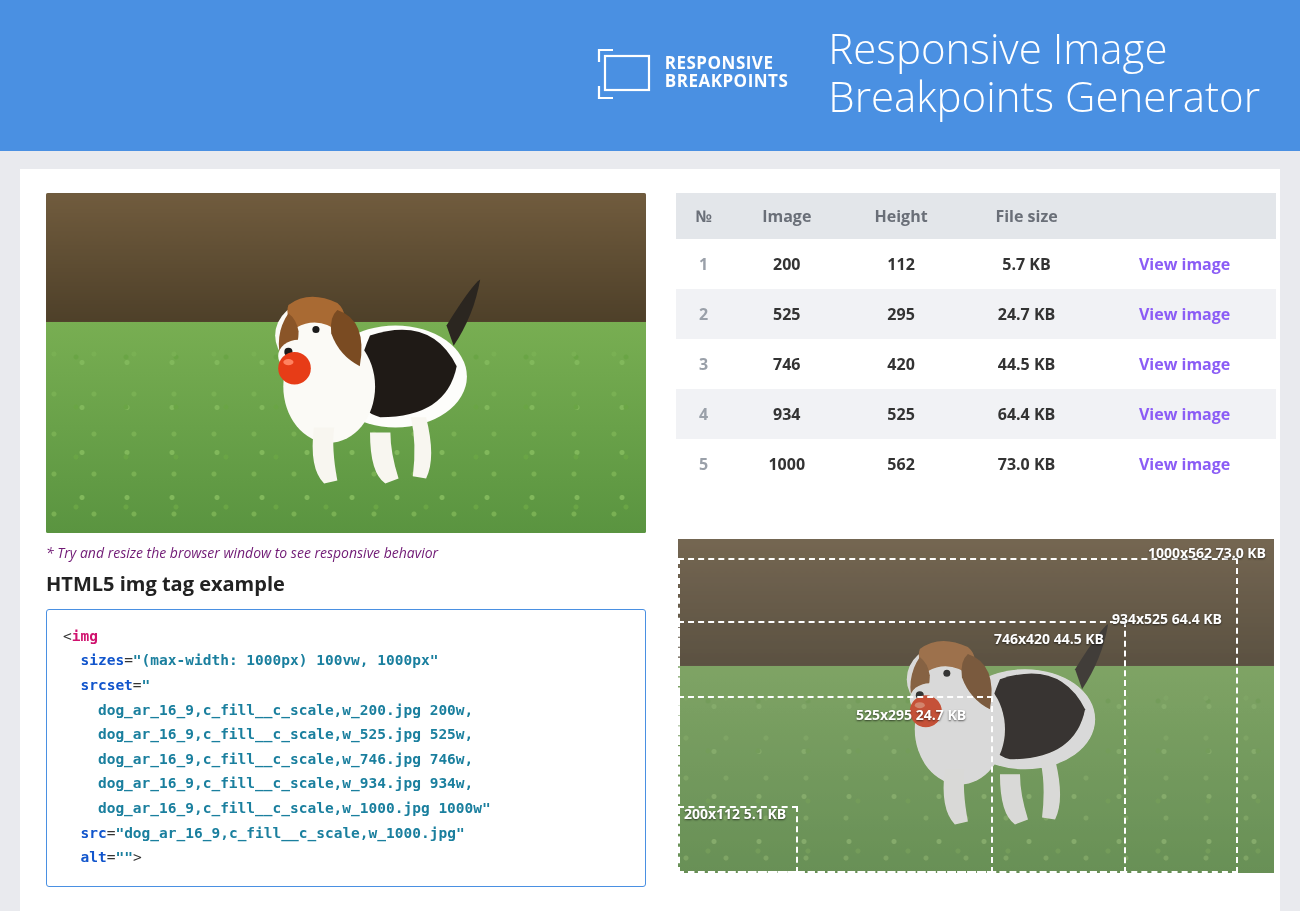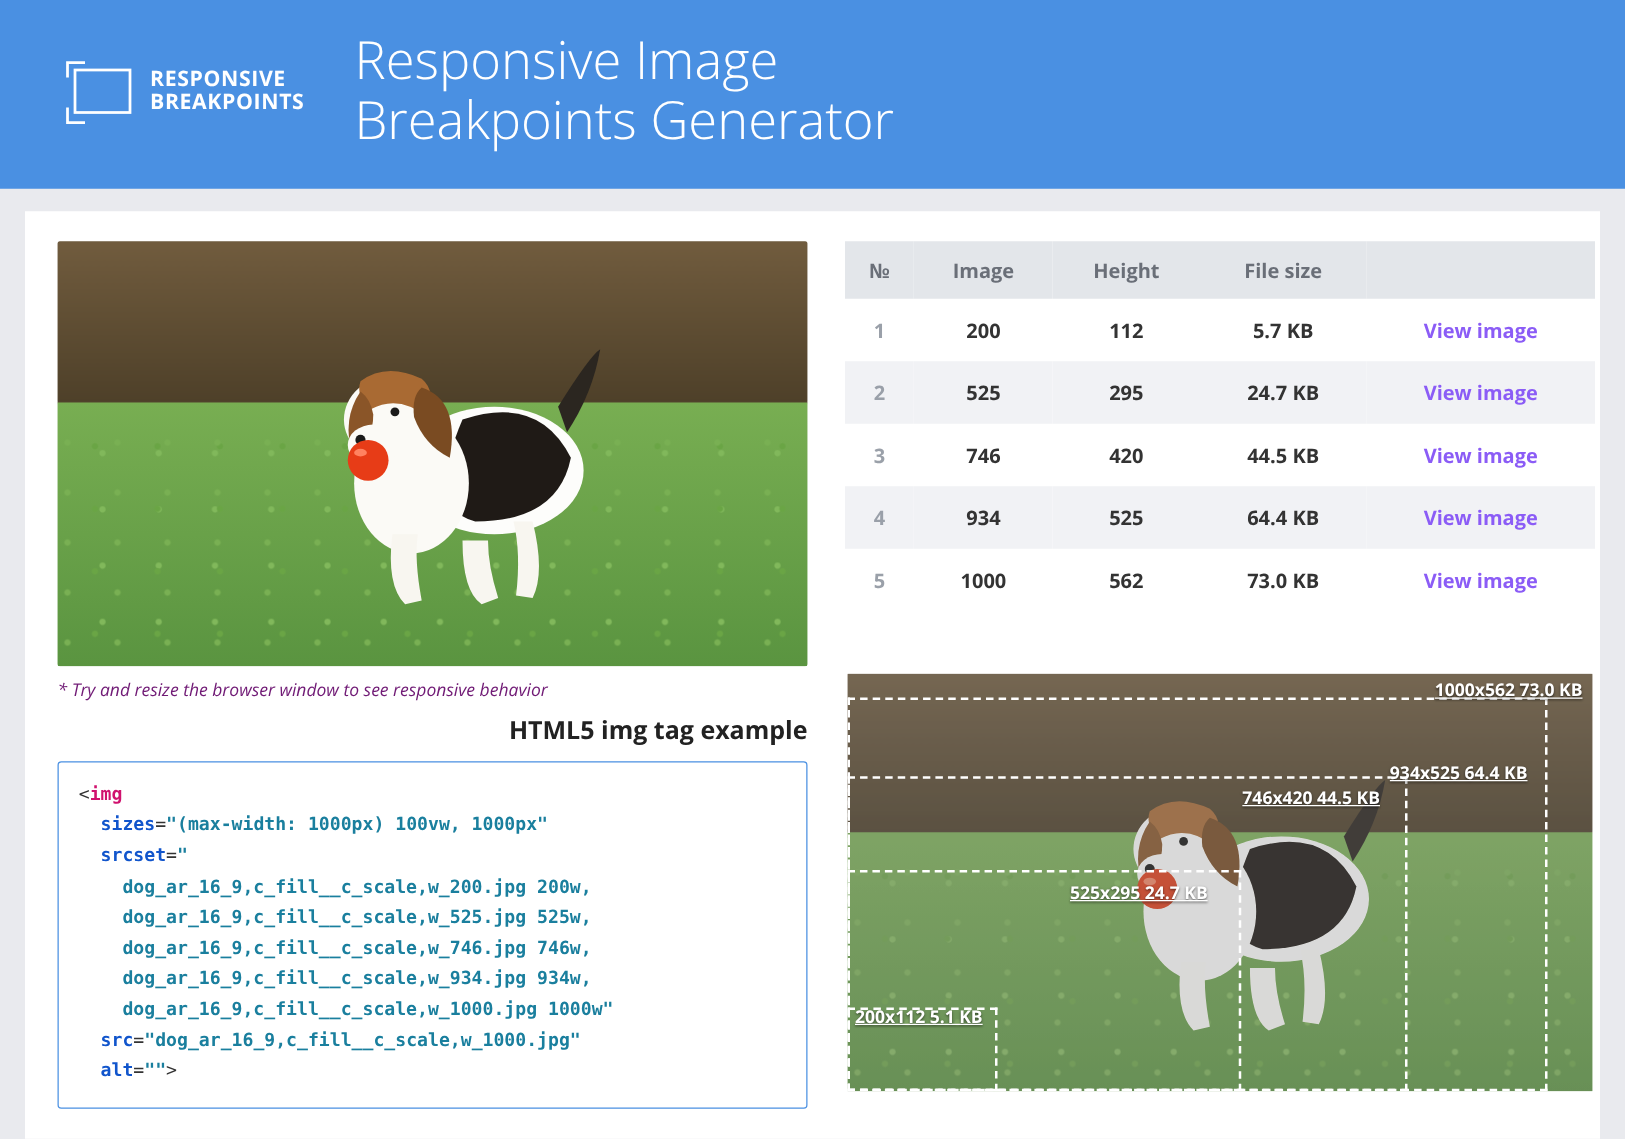--- a/index.html
+++ b/index.html
@@ -9,20 +9,21 @@
     color: #333;
     width: 1300px;
   }
   .header {
     background: #4a90e2;
     color: #fff;
     padding: 24px 40px 30px 50px;
     display: flex;
     align-items: center;
     gap: 40px;
+    justify-content: flex-end;
   }
   .logo {
     display: flex;
     align-items: center;
     gap: 10px;
   }
   .logo-icon {
     width: 60px;
     height: 60px;
     position: relative;
@@ -58,21 +59,20 @@
     color: #701a75;
     font-style: italic;
     font-size: 14px;
     margin: 10px 0 8px;
   }
   .section-title {
     font-weight: 700;
     font-size: 20px;
     margin: 6px 0 12px;
     color: #222;
-    text-align: right;
   }
   .code-box {
     border: 1px solid #4a90e2;
     border-radius: 3px;
     padding: 14px 16px 16px;
     font-family: "Menlo", "Consolas", monospace;
     font-size: 14.5px;
     line-height: 1.7;
     color: #333;
     white-space: pre;
@@ -127,21 +127,20 @@
     border: 2px dashed #fff;
     left: 0; bottom: 0;
   }
   .viz .lbl {
     position: absolute;
     color: #fff;
     font-weight: 700;
     font-size: 14px;
     text-shadow: 0 1px 2px rgba(0,0,0,0.6);
     white-space: nowrap;
-    text-decoration: underline;
   }
   
   .scene {
     position:absolute; inset:0;
     background: linear-gradient(#6b5a3f 0%, #5a4a33 28%, #5a4a33 38%, #6fa24b 38%, #5c9640 100%);
   }
   .scene .blur-top { position:absolute; top:0;left:0;right:0;height:38%; filter: blur(1px); background: linear-gradient(#715c3e,#4e4029);}
   .scene .grass { position:absolute; left:0;right:0;bottom:0; height:62%; background:
       radial-gradient(circle at 20% 80%, #79b053 0 2px, transparent 3px),
       radial-gradient(circle at 60% 70%, #6aa545 0 2px, transparent 3px),

